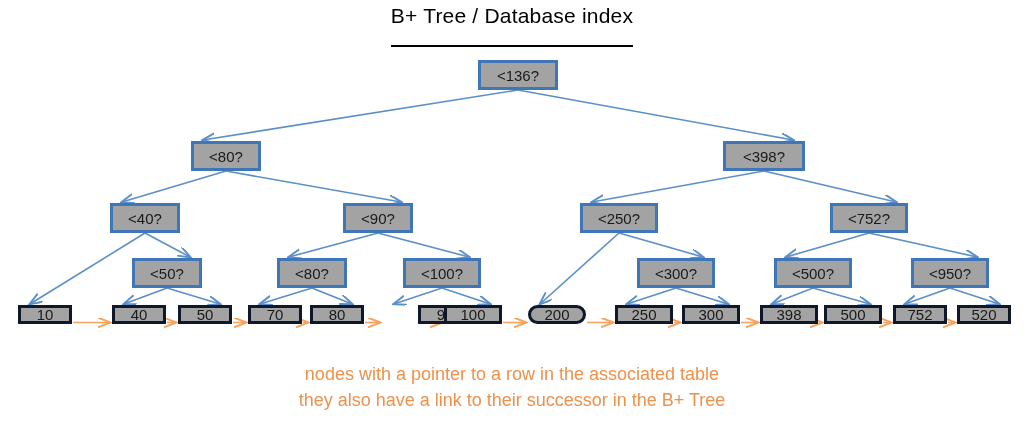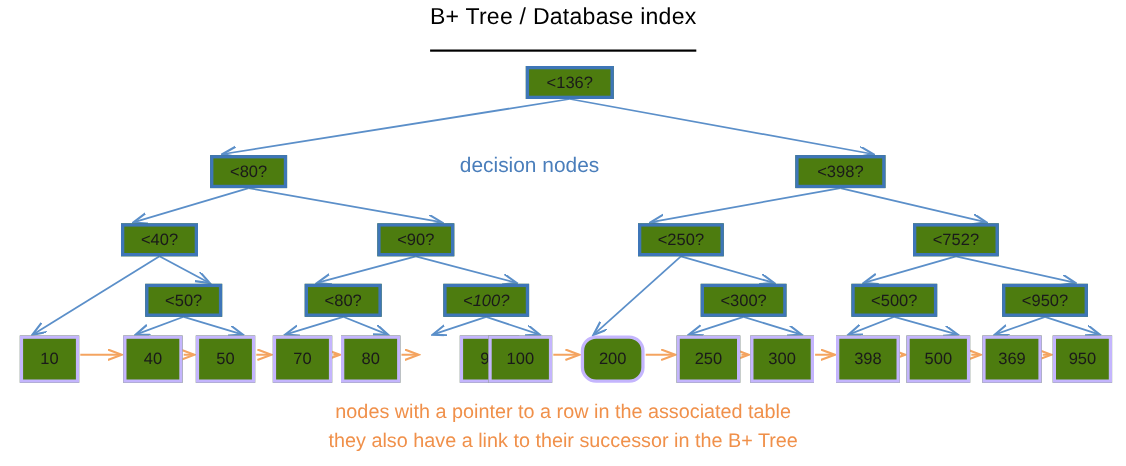--- a/index.html
+++ b/index.html
@@ -41,31 +41,31 @@
     padding-bottom: 18px;
   }
   .node {
     position: absolute;
     box-sizing: border-box;
     display: flex;
     align-items: center;
     justify-content: center;
     font-size: 15px;
     color: #1a1a1a;
-    background: #4d7c0f;
+    background: #a3a3a3;
     font-family: "Liberation Sans", sans-serif;
     white-space: nowrap;
   }
   .decision {
     border: 3px solid #3E76B8;
     height: 30px;
   }
   .leaf {
-    border: 3px solid #c4b5fd;
-    height: 43px;
+    border: 3px solid #0f172a;
+    height: 19px;
   }
   .annot {
     position: absolute;
     font-size: 19px;
     white-space: nowrap;
   }
   .annot-decision {
     color: #4A7EBB;
   }
   .caption {
@@ -160,21 +160,21 @@
       </div>
       <div class="node decision" style="left: 830px; top: 203px; width: 78px;">
         <span>&lt;752?</span>
       </div>
       <div class="node decision" style="left: 132px; top: 258px; width: 70px;">
         <span>&lt;50?</span>
       </div>
       <div class="node decision" style="left: 277px; top: 258px; width: 70px;">
         <span>&lt;80?</span>
       </div>
-      <div class="node decision" style="left: 403px; top: 258px; width: 78px; font-style: italic;">
+      <div class="node decision" style="left: 403px; top: 258px; width: 78px;">
         <span>&lt;100?</span>
       </div>
       <div class="node decision" style="left: 637px; top: 258px; width: 78px;">
         <span>&lt;300?</span>
       </div>
       <div class="node decision" style="left: 774px; top: 258px; width: 78px;">
         <span>&lt;500?</span>
       </div>
       <div class="node decision" style="left: 911px; top: 258px; width: 78px; align-items: center;">
         <span>&lt;950?</span>
@@ -209,25 +209,24 @@
       <div class="node leaf" style="left: 682px; top: 305px; width: 58px;">
         <span>300</span>
       </div>
       <div class="node leaf" style="left: 760px; top: 305px; width: 58px;">
         <span>398</span>
       </div>
       <div class="node leaf" style="left: 824px; top: 305px; width: 58px;">
         <span>500</span>
       </div>
       <div class="node leaf" style="left: 893px; top: 305px; width: 54px;">
-        <span>369</span>
+        <span>752</span>
       </div>
       <div class="node leaf" style="left: 957px; top: 305px; width: 54px;">
-        <span>950</span>
+        <span>520</span>
       </div>
     </div>
 
-  <div class="annot annot-decision" style="left:418px; top:140px;">decision nodes</div>
 
   <div class="caption" style="top:364px;">nodes with a pointer to a row in the associated table</div>
   <div class="caption" style="top:390px;">they also have a link to their successor in the B+ Tree</div>
 
 </div>
 
 </body></html>

